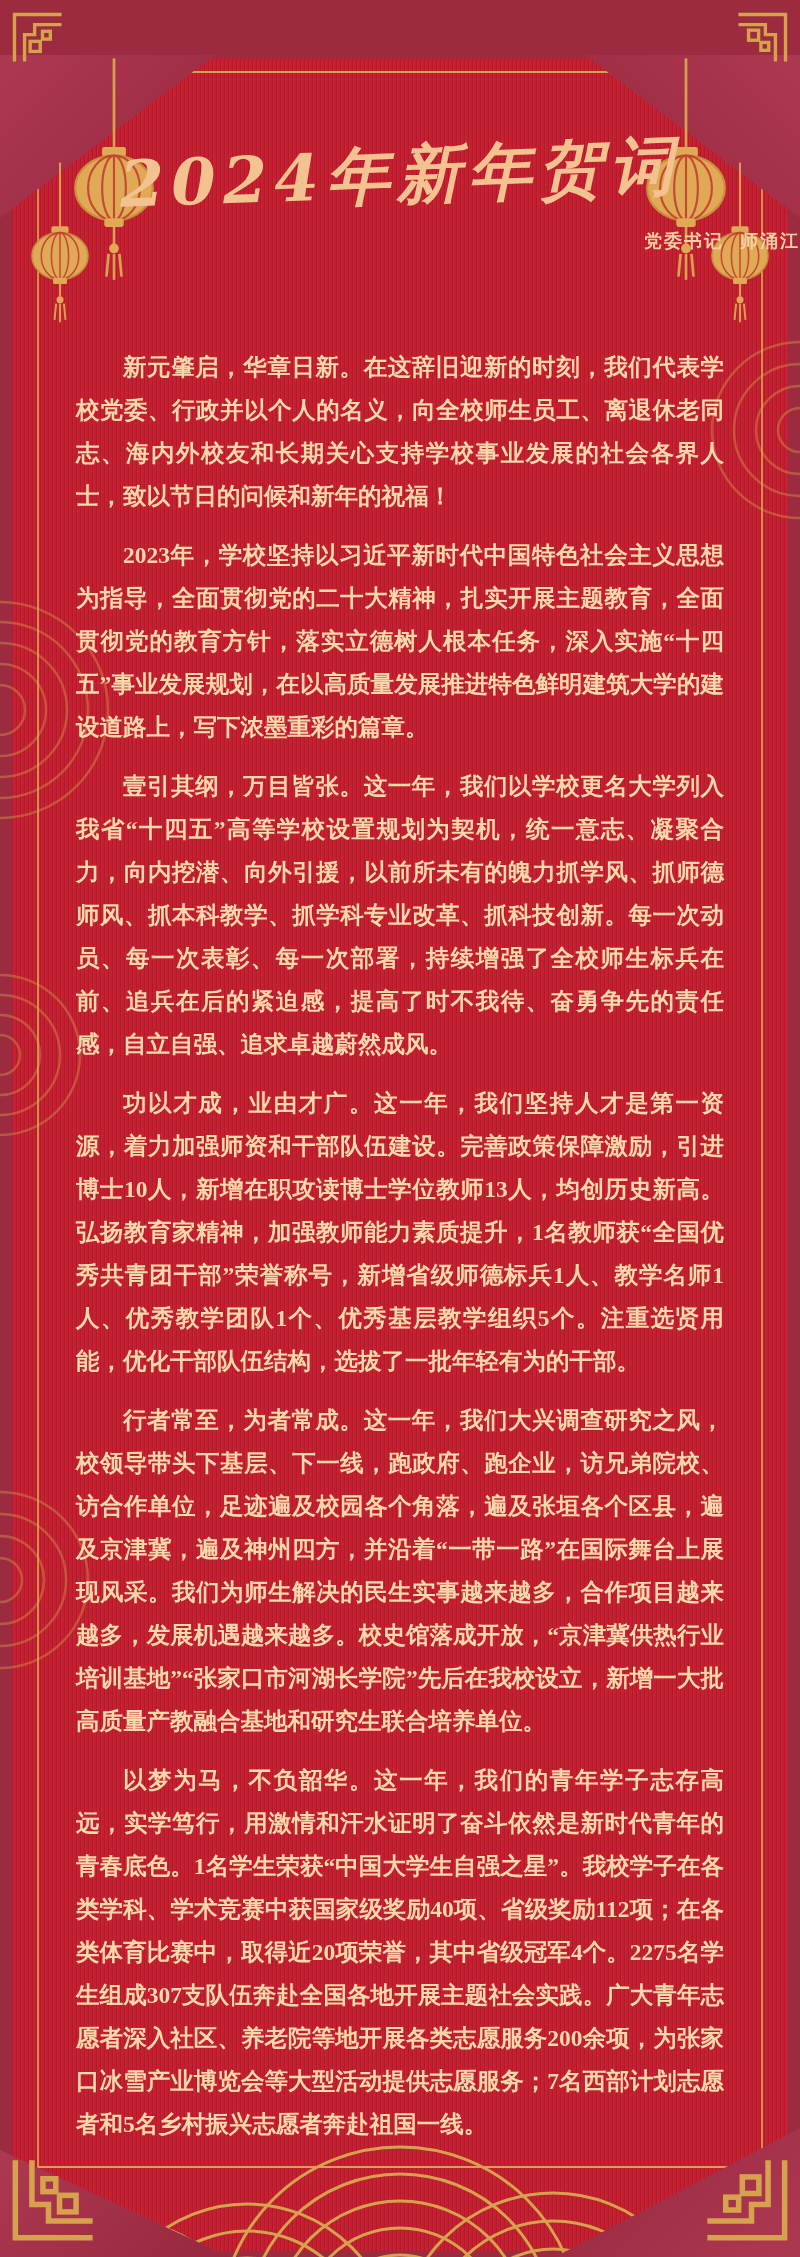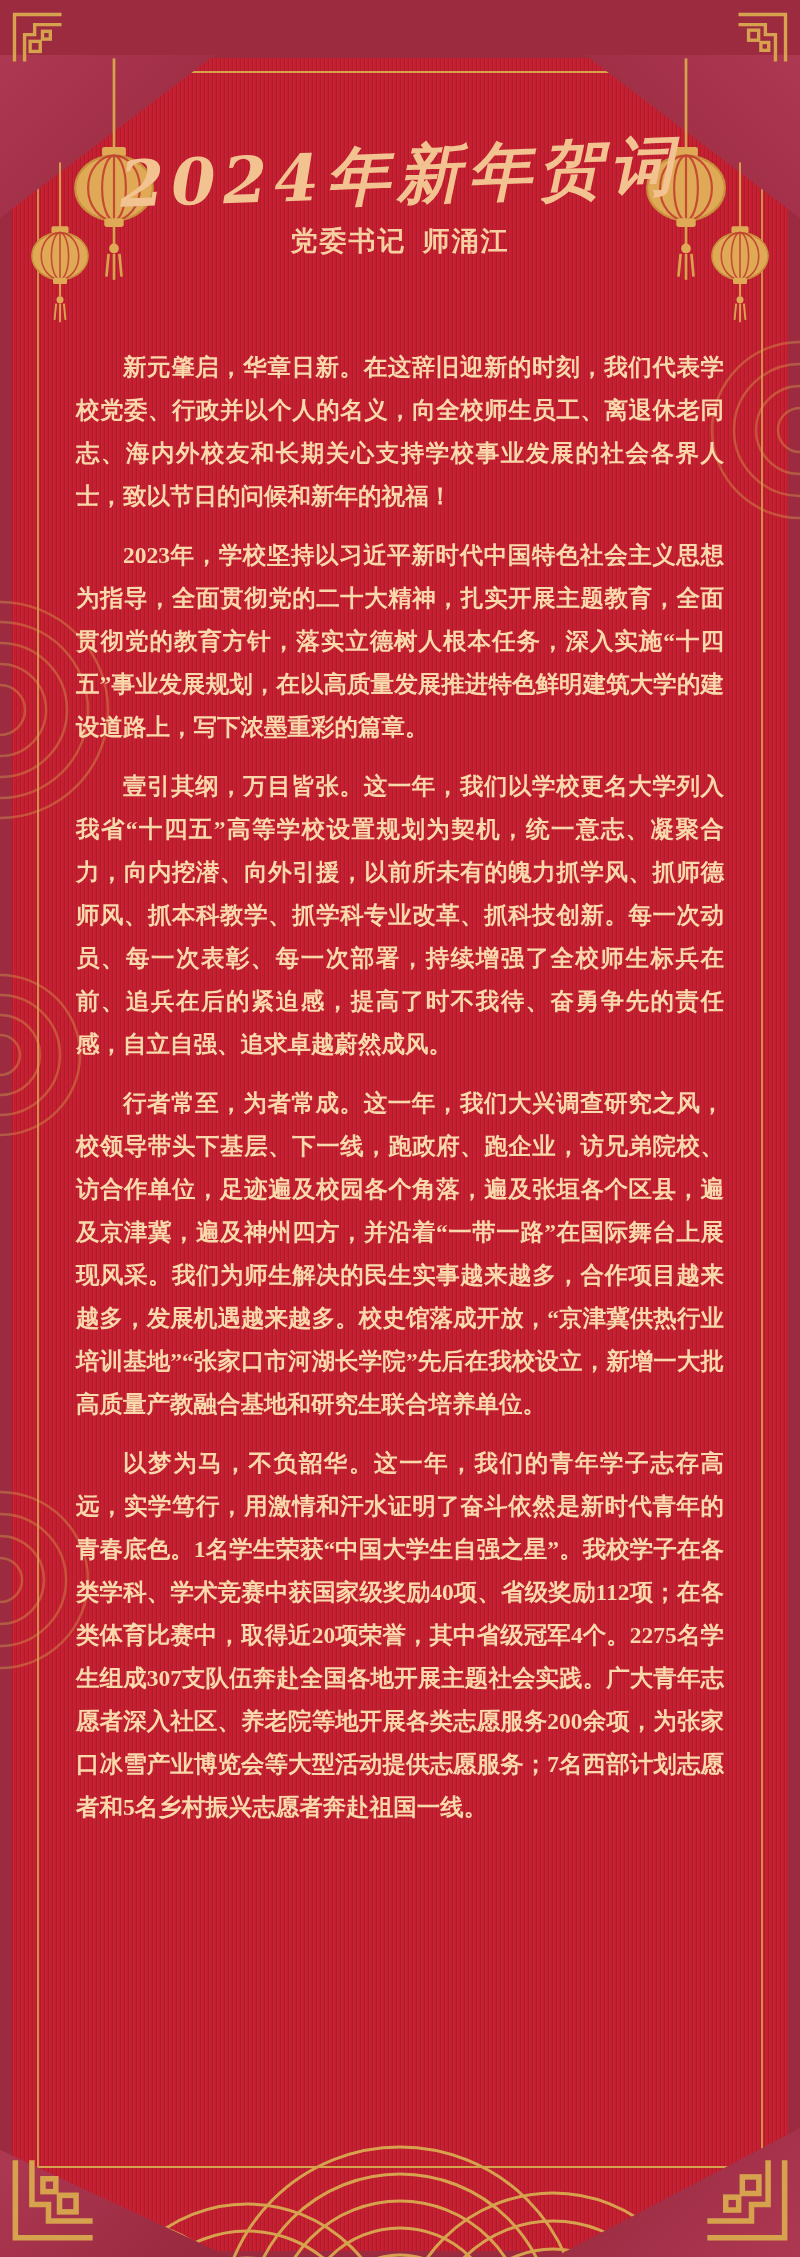--- a/index.html
+++ b/index.html
@@ -37,23 +37,23 @@
   .arcs-bottom{position:absolute;left:0;bottom:0;}
   .arcs-side{position:absolute;opacity:.4;}
   
   .title{
     position:absolute;left:0;right:0;top:84px;text-align:center;
     font-family:"DejaVu Serif", serif;font-style:italic;font-weight:bold;
     font-size:64px;line-height:1.5;color:#f3c291;letter-spacing:7px;
     transform:rotate(-2deg);
   }
   .signs{
-    position:absolute;left:0;right:0;top:222px;text-align:center;
+    position:absolute;left:0;right:0;top:222px;text-align:right;
     font-family:"Liberation Sans", sans-serif;font-weight:bold;
-    font-size:27px;line-height:38px;color:#f7d0a2;letter-spacing:2px;
+    font-size:18px;line-height:38px;color:#f7d0a2;letter-spacing:2px;
   }
   .signs .role{white-space:pre;}
   .signs .name{margin-left:16px;white-space:pre;}
   .article{
     position:absolute;left:60px;width:680px;top:330px;
     color:#f9d8ab;font-size:23.5px;line-height:43px;font-weight:bold;
     text-align:justify;font-family:"Liberation Serif", serif;
   }
   .article p{margin:16px;text-indent:2em;}
 </style>
@@ -206,18 +206,19 @@
   <div class="signs">
     <div>
       <span class="role">党委书记</span><span class="name">师涌江</span>
     </div>
   </div>
 
   <div class="article">
     <p>新元肇启，华章日新。在这辞旧迎新的时刻，我们代表学校党委、行政并以个人的名义，向全校师生员工、离退休老同志、海内外校友和长期关心支持学校事业发展的社会各界人士，致以节日的问候和新年的祝福！</p>
     <p>2023年，学校坚持以习近平新时代中国特色社会主义思想为指导，全面贯彻党的二十大精神，扎实开展主题教育，全面贯彻党的教育方针，落实立德树人根本任务，深入实施“十四五”事业发展规划，在以高质量发展推进特色鲜明建筑大学的建设道路上，写下浓墨重彩的篇章。</p>
     <p>壹引其纲，万目皆张。这一年，我们以学校更名大学列入我省“十四五”高等学校设置规划为契机，统一意志、凝聚合力，向内挖潜、向外引援，以前所未有的魄力抓学风、抓师德师风、抓本科教学、抓学科专业改革、抓科技创新。每一次动员、每一次表彰、每一次部署，持续增强了全校师生标兵在前、追兵在后的紧迫感，提高了时不我待、奋勇争先的责任感，自立自强、追求卓越蔚然成风。</p>
+    <p>功以才成，业由才广。这一年，我们坚持人才是第一资源，着力加强师资和干部队伍建设。完善政策保障激励，引进博士10人，新增在职攻读博士学位教师13人，均创历史新高。弘扬教育家精神，加强教师能力素质提升，1名教师获“全国优秀共青团干部”荣誉称号，新增省级师德标兵1人、教学名师1人、优秀教学团队1个、优秀基层教学组织5个。注重选贤用能，优化干部队伍结构，选拔了一批年轻有为的干部。</p>
     <p>行者常至，为者常成。这一年，我们大兴调查研究之风，校领导带头下基层、下一线，跑政府、跑企业，访兄弟院校、访合作单位，足迹遍及校园各个角落，遍及张垣各个区县，遍及京津冀，遍及神州四方，并沿着“一带一路”在国际舞台上展现风采。我们为师生解决的民生实事越来越多，合作项目越来越多，发展机遇越来越多。校史馆落成开放，“京津冀供热行业培训基地”“张家口市河湖长学院”先后在我校设立，新增一大批高质量产教融合基地和研究生联合培养单位。</p>
     <p>以梦为马，不负韶华。这一年，我们的青年学子志存高远，实学笃行，用激情和汗水证明了奋斗依然是新时代青年的青春底色。1名学生荣获“中国大学生自强之星”。我校学子在各类学科、学术竞赛中获国家级奖励40项、省级奖励112项；在各类体育比赛中，取得近20项荣誉，其中省级冠军4个。2275名学生组成307支队伍奔赴全国各地开展主题社会实践。广大青年志愿者深入社区、养老院等地开展各类志愿服务200余项，为张家口冰雪产业博览会等大型活动提供志愿服务；7名西部计划志愿者和5名乡村振兴志愿者奔赴祖国一线。</p>
 
   </div>
 
 </div>
 
 </body></html>

